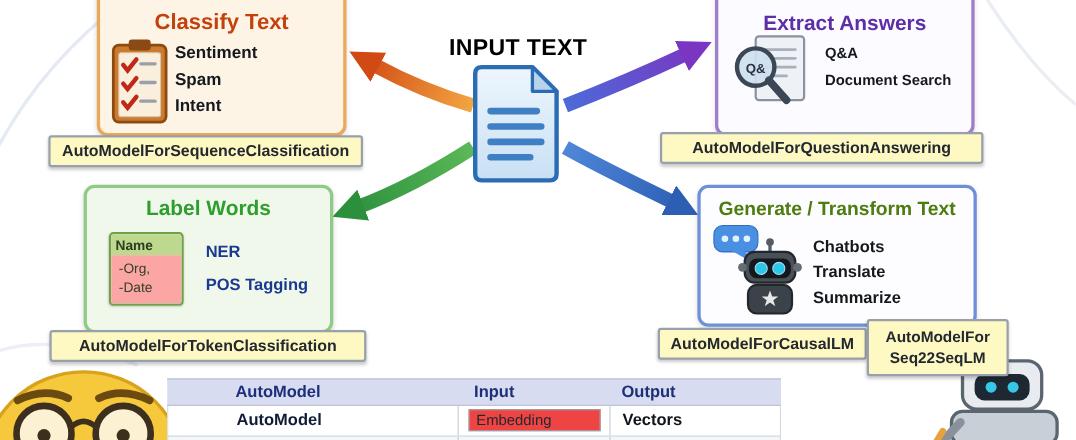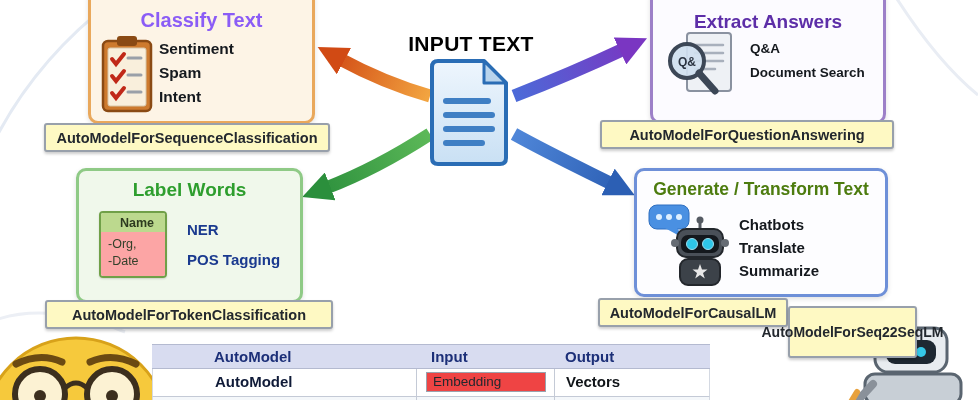--- a/index.html
+++ b/index.html
@@ -6,45 +6,45 @@
   #stage{position:relative;width:978px;height:400px;background:#ffffff;overflow:hidden;
          font-family:"Liberation Sans",sans-serif;}
   svg{display:block;}
   
   .node{position:absolute;border-radius:10px;box-shadow:0 2px 5px rgba(0,0,0,.12);}
   #box-classify{left:88px;top:-14px;width:221px;height:132px;background:#fdf4e6;border:3px solid #e9a85c;}
   #box-extract {left:650px;top:-14px;width:230px;height:132px;background:#fcfbff;border:3px solid #9d80c8;}
   #box-label   {left:76px;top:168px;width:221px;height:129px;background:#f0f8eb;border:3px solid #8fca86;}
   #box-generate{left:634px;top:168px;width:248px;height:123px;background:#fdfdff;border:3px solid #6e90d8;}
   .node-title{position:absolute;left:0;right:0;text-align:center;font-weight:700;}
-  #box-classify .node-title{top:20px;font-size:20px;color:#8b5cf6;}
+  #box-classify .node-title{top:20px;font-size:20px;color:#c2410c;}
   #box-extract  .node-title{top:22px;font-size:19px;color:#5d2ea8;}
   #box-label    .node-title{top:8px; font-size:19px;color:#2e9e2e;}
   #box-generate .node-title{top:8px; font-size:17.5px;color:#4d7c0f;}
   
   #classify-items{position:absolute;left:68px;top:48px;font-size:15.5px;font-weight:700;color:#15191e;line-height:24px;}
   #extract-items {position:absolute;left:97px;top:48px;font-size:13.5px;font-weight:700;color:#15191e;line-height:24px;}
   #label-items   {position:absolute;left:108px;top:44px;font-size:15px;font-weight:700;color:#1a3a8f;line-height:30px;}
   #generate-items{position:absolute;left:102px;top:42px;font-size:15px;font-weight:700;color:#14181d;line-height:23px;}
   
   .chip{position:absolute;background:#fef9c3;border:2px solid #98a0ab;border-radius:3px;
         box-shadow:0 2px 3px rgba(0,0,0,.2);display:flex;align-items:center;justify-content:center;
         font-weight:700;font-size:14.5px;color:#23282e;z-index:6;text-align:center;}
   #chip-seqcls {left:44px; top:123px;width:282px;height:25px;}
   #chip-qa     {left:600px;top:120px;width:290px;height:25px;}
   #chip-token  {left:45px; top:300px;width:284px;height:25px;}
   #chip-causal {left:598px;top:298px;width:186px;height:25px;}
-  #chip-seq2seq{left:788px;top:290px;width:125px;height:48px;line-height:19px;font-size:14px;margin-top:16px;}
+  #chip-seq2seq{left:788px;top:290px;width:125px;height:48px;flex-direction:column;line-height:19px;font-size:14px;}
   
   #input-title{position:absolute;left:398px;top:32px;width:146px;text-align:center;
                font-size:21px;font-weight:700;color:#000000;letter-spacing:.3px;}
   
   #name-card{position:absolute;left:20px;top:40px;width:64px;border:2px solid #70a048;border-radius:4px;overflow:hidden;
              box-shadow:0 1px 2px rgba(0,0,0,.15);}
-  #name-card .hdr{background:#bcd98e;color:#2e3b20;font-size:12.5px;font-weight:700;text-align:left;padding:3px 0 2px 19px;}
+  #name-card .hdr{background:#bcd98e;color:#2e3b20;font-size:12.5px;font-weight:700;text-align:left;padding:3px 0 2px 4px;}
   #name-card .bdy{background:#fca5a5;color:#33402a;font-size:12.5px;line-height:17px;padding:4px 4px 6px 7px;}
   
   #table{position:absolute;left:152px;top:344px;width:558px;z-index:5;}
   .t-head{position:relative;height:23px;background:#d8dcf0;border-top:1px solid #b4bad0;border-bottom:1px solid #b4bad0;}
   .t-head span{position:absolute;top:3px;font-size:15px;font-weight:700;color:#1c2f78;}
   .h0{left:62px}.h1{left:279px}.h2{left:413px}
   .t-row{position:relative;height:27px;background:#fff;border-bottom:1.5px solid #c4cad6;
          border-left:1px solid #d4d9e2;border-right:1px solid #d4d9e2;}
   .vline{position:absolute;top:0;bottom:0;width:1px;background:#c4cad6;}
   .v1{left:263px}.v2{left:401px}

